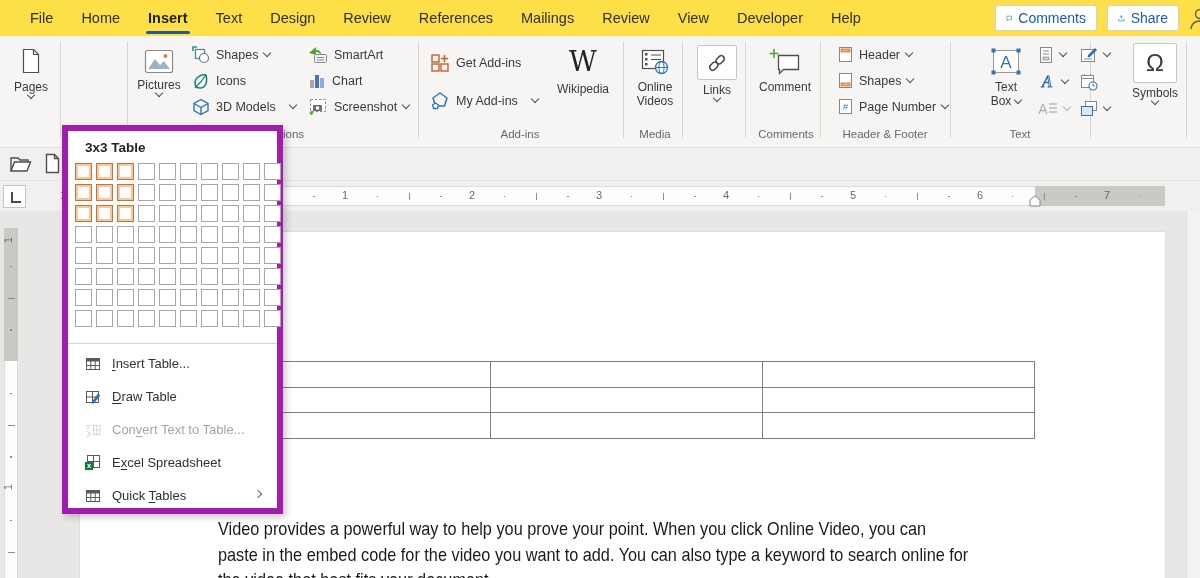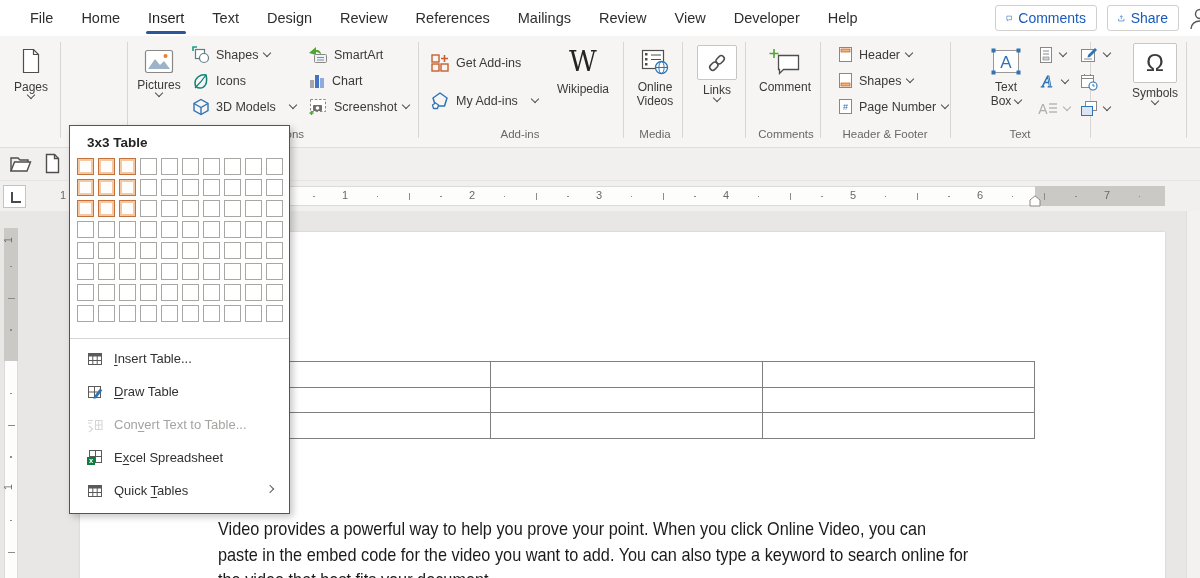--- a/index.html
+++ b/index.html
@@ -1,22 +1,22 @@
 <!DOCTYPE html>
 <html><head>
 <meta charset="utf-8">
 <style>
   html,body{margin:0;padding:0;background:#e8e7e5;}
   .app{position:relative;width:1200px;height:578px;overflow:hidden;
        font-family:"Liberation Sans",sans-serif;color:#323130;-webkit-font-smoothing:antialiased;}
 
   
-  .tabbar{position:absolute;left:0;top:0;width:1200px;height:36px;background:#ffffff;display:flex;align-items:center;padding-left:16px;box-sizing:border-box;}
+  .tabbar{position:absolute;left:0;top:0;width:1200px;height:36px;background:#fde047;display:flex;align-items:center;padding-left:16px;box-sizing:border-box;}
   .tab{padding:0 14px;font-size:14.5px;color:#2f2e2d;height:36px;line-height:36px;position:relative;cursor:default;}
-  .tab.active{font-weight:normal;color:#222;}
+  .tab.active{font-weight:bold;color:#222;}
   .tab.active::after{content:"";position:absolute;left:12px;right:12px;bottom:2px;height:3px;background:#2b579a;border-radius:2px;}
   .topbtn{position:absolute;top:5px;height:26px;background:#fff;border:1px solid #d2d0ce;border-radius:3px;display:flex;align-items:center;gap:6px;padding:0 10px;color:#185abd;font-size:14px;box-sizing:border-box;}
   .topbtn svg{display:block}
   .person-part{position:absolute;top:6px;left:1188px;width:12px;height:24px;overflow:hidden;}
 
   
   .ribbon{position:absolute;left:0;top:36px;width:1200px;height:112px;background:#f6f5f3;border-bottom:1px solid #e0deda;box-sizing:border-box;}
   .vsep{position:absolute;top:6px;height:96px;width:1px;background:#d8d6d3;}
   .bigbtn{position:absolute;top:4px;height:102px;display:flex;flex-direction:column;align-items:center;box-sizing:border-box;border:1px solid transparent;border-radius:2px;}
   .bigbtn .blab{font-size:12px;color:#3b3a39;margin-top:3px;line-height:15px;}
@@ -45,21 +45,21 @@
   .vseg{position:absolute;left:0;width:14px;}
   .vnum{position:absolute;left:1px;font-size:10.5px;color:#6b6967;transform:rotate(-90deg);}
   .page{position:absolute;left:80px;top:21px;width:1085px;height:560px;background:#fff;box-shadow:0 0 2px rgba(0,0,0,.12);}
   .doctable{position:absolute;left:138px;top:129px;width:817px;height:77px;display:grid;grid-template-columns:1fr 1fr 1fr;grid-template-rows:26px 25px 26px;border-top:1px solid #7f7f7f;border-left:1px solid #7f7f7f;box-sizing:border-box;}
   .dcell{border-right:1px solid #7f7f7f;border-bottom:1px solid #7f7f7f;}
   .para{position:absolute;left:138px;top:284px;width:830px;font-size:18.5px;line-height:25.5px;color:#1b1b1b;}
   .para .pline{display:block;white-space:nowrap;transform:scaleX(.88);transform-origin:0 50%;}
   .scrolltrack{position:absolute;left:1186px;top:0;width:14px;height:367px;background:#f3f2f0;border-left:1px solid #e1dfdd;box-sizing:border-box;}
 
   
-  .dropdown{position:absolute;left:69px;top:125px;width:221px;height:389px;background:#fff;border:1px solid #a21caf;box-shadow:3px 3px 7px rgba(0,0,0,.22);z-index:50;box-sizing:border-box;}
+  .dropdown{position:absolute;left:62px;top:125px;width:221px;height:389px;background:#fff;border:6px solid #a21caf;box-shadow:3px 3px 7px rgba(0,0,0,.22);z-index:50;box-sizing:border-box;}
   .ddtitle{margin:9px 0 0 17px;font-size:13.5px;font-weight:bold;color:#252423;}
   .gwrap{position:absolute;left:7px;top:32px;display:grid;grid-template-columns:repeat(10,17px);grid-auto-rows:17px;gap:4px;}
   .gcell{background:#fff;border:1px solid #a9a7a4;box-sizing:border-box;}
   .gcell.sel{border:1px solid #c3713d;box-shadow:inset 0 0 0 2px #f3c9a4;background:#fffdfb;}
   .ddsep{position:absolute;left:0;top:212px;width:100%;height:1px;background:#d8d6d4;}
   .mlist{position:absolute;left:0;top:216px;width:100%;}
   .mi{height:33px;display:flex;align-items:center;padding-left:16px;font-size:13px;color:#323130;position:relative;}
   .mic{width:17px;height:17px;margin-right:11px;display:flex;align-items:center;justify-content:center;}
   .mi u{text-underline-offset:2px;}
   .mi.dis{color:#a6a4a2;}

